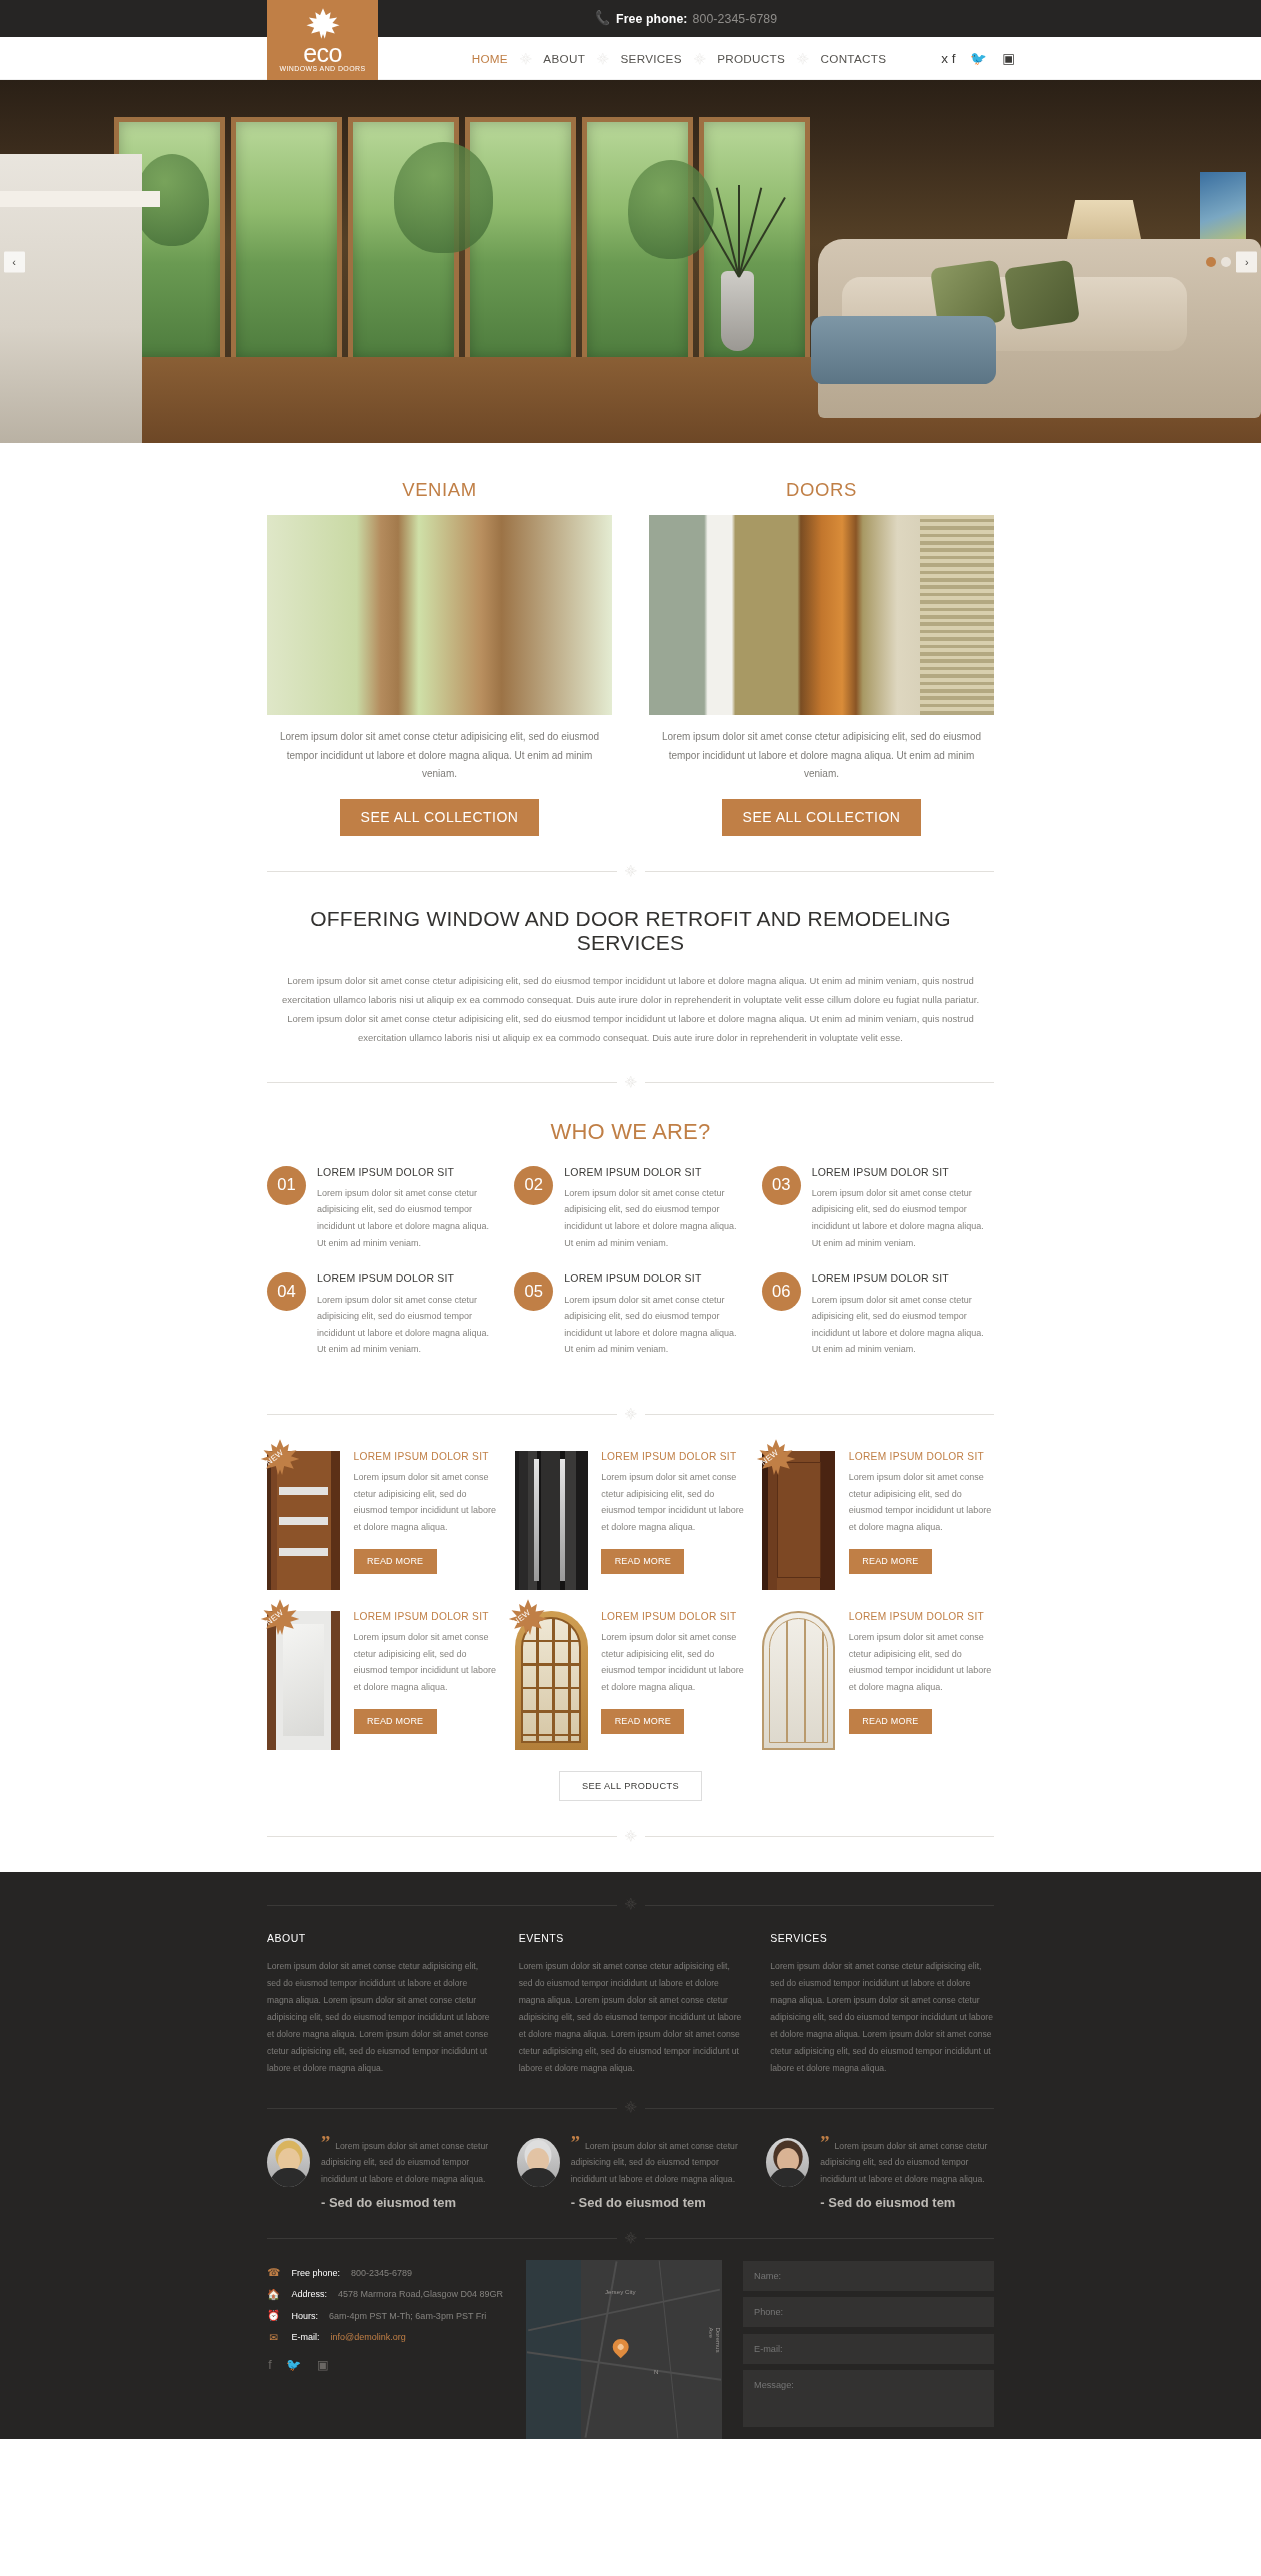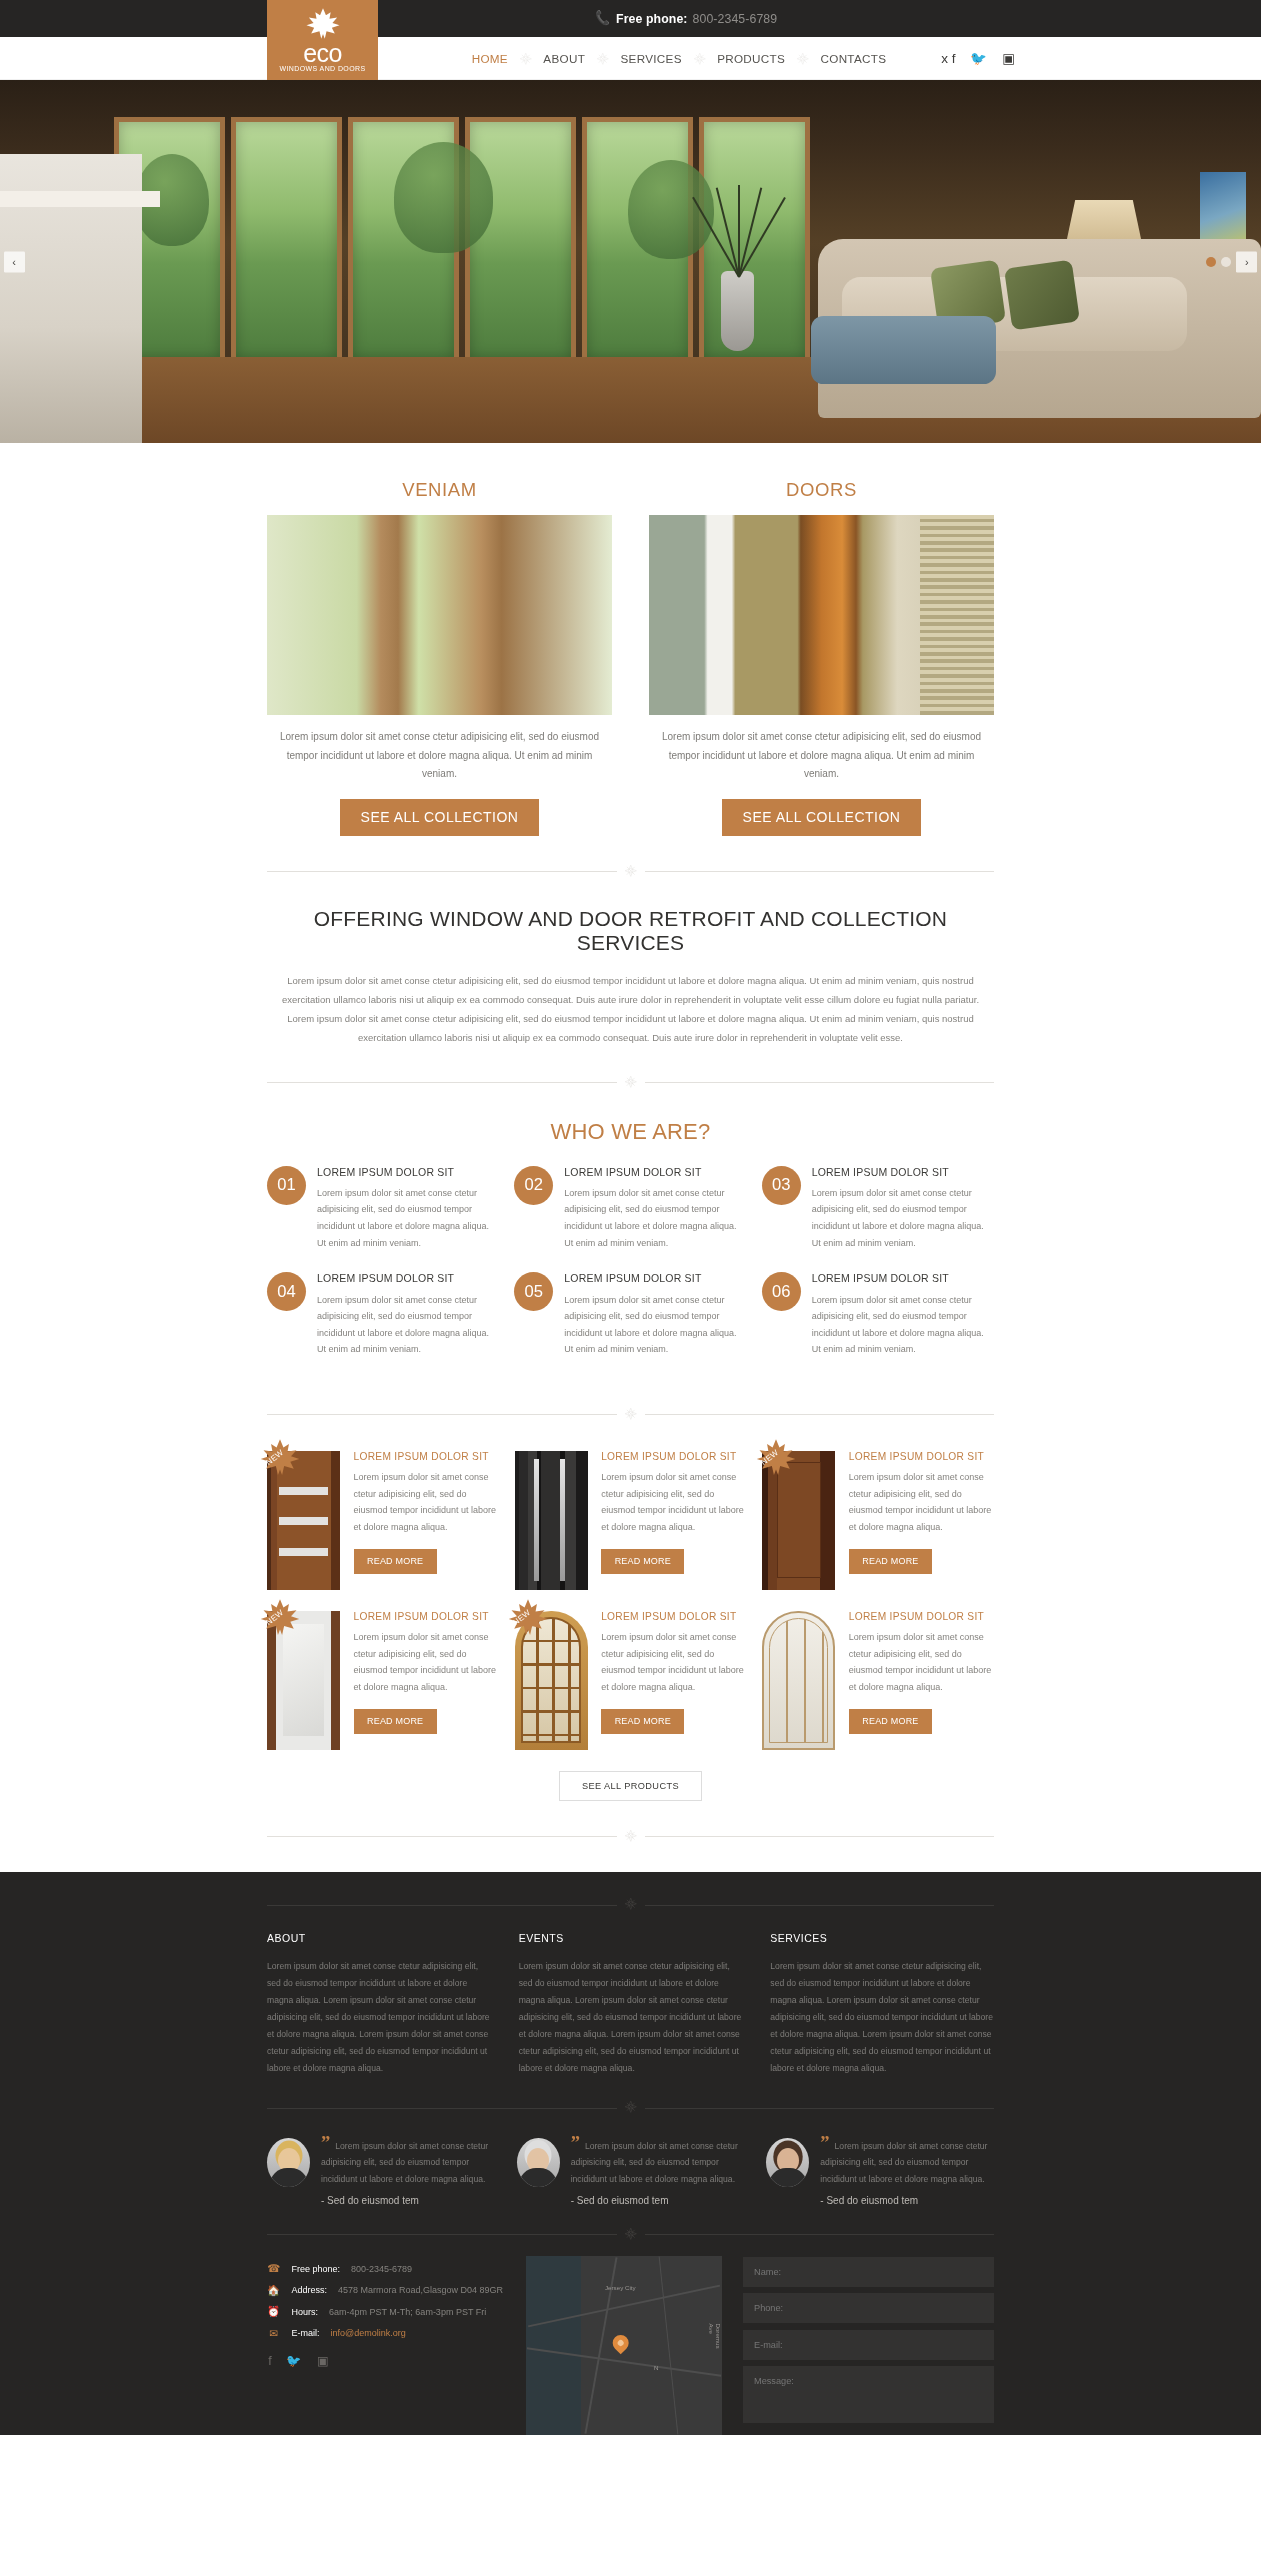--- a/index.html
+++ b/index.html
@@ -254,21 +254,21 @@
   .avatar .head { position:absolute; left:50%; top:20%; transform:translateX(-50%);
     width: 22px; height: 25px; border-radius: 50%; }
   .avatar .body { position:absolute; left:50%; bottom:0; transform:translateX(-50%);
     width: 38px; height: 18.5px; border-radius: 17px 17px 0 0; background:#2b2b2b; }
   .a1 .head { background:#e8c79a; box-shadow: 0 -5px 0 2.5px #d9b45f; }
   .a2 .head { background:#e2c3a4; box-shadow: 0 -5.5px 0 2.5px #dedede; }
   .a3 .head { background:#d9b394; box-shadow: 0 -3.7px 0 3.7px #4a3426; }
   .quote-icon { color: #c07f46; font-size: 18.5px; line-height: 11px; float: left; margin-right: 5px; font-family: "Liberation Serif", serif; font-weight: 700; }
   .testi-body { flex: 1; }
   .testi-text { font-size: 8.6px; line-height: 16.6px; color: #7e7c79; }
-  .testi-author { margin-top: 7.4px; font-size: 10px; color: #bdbab5; }
+  .testi-author { margin-top: 7.4px; font-size: 13px; color: #bdbab5; font-weight: bold; }
 
   .contact-row { display: flex; gap: 21px; padding-top: 2.5px; align-items: flex-start; }
   .cinfo { flex: 0 0 238px; padding-top: 7.4px; }
   .cline { display: flex; align-items: center; gap: 11px; margin-bottom: 11px; font-size: 9px; }
   .cline .ic { width: 13.5px; color: #c07f46; font-size: 10.5px; text-align: center; line-height: 1; }
   .cline .lbl { color: #fff; }
   .cline .val { color: #85837f; }
   .cline .val.link { color: #c07f46; cursor: pointer; }
   .fsocial { display: flex; gap: 15px; margin-top: 16px; margin-left: 1.2px; }
   .fsocial span { color: #6a6764; font-size: 12.3px; cursor: pointer; }
@@ -422,21 +422,21 @@
             <g stroke="#c9c5be" stroke-width="1" fill="none">
               <path d="M12 2 L16 12 L12 22 L8 12 Z"></path>
               <path d="M2 12 L12 8 L22 12 L12 16 Z"></path>
               <path d="M5 5 L19 19 M19 5 L5 19"></path>
             </g>
           </svg></div>
       <div class="line"></div>
     </div>
 
     <div>
-      <h1 class="section-h1">OFFERING WINDOW AND DOOR RETROFIT AND COLLECTION SERVICES</h1>
+      <h1 class="section-h1">OFFERING WINDOW AND DOOR RETROFIT AND REMODELING SERVICES</h1>
       <p class="lead">Lorem ipsum dolor sit amet conse ctetur adipisicing elit, sed do eiusmod tempor incididunt ut labore et dolore magna aliqua. Ut enim ad minim veniam, quis nostrud exercitation ullamco laboris nisi ut aliquip ex ea commodo consequat. Duis aute irure dolor in reprehenderit in voluptate velit esse cillum dolore eu fugiat nulla pariatur. Lorem ipsum dolor sit amet conse ctetur adipisicing elit, sed do eiusmod tempor incididunt ut labore et dolore magna aliqua. Ut enim ad minim veniam, quis nostrud exercitation ullamco laboris nisi ut aliquip ex ea commodo consequat. Duis aute irure dolor in reprehenderit in voluptate velit esse.</p>
     </div>
 
     <div class="divider">
       <div class="line"></div>
       <div class="orn"><svg viewBox="0 0 24 24">
             <g stroke="#c9c5be" stroke-width="1" fill="none">
               <path d="M12 2 L16 12 L12 22 L8 12 Z"></path>
               <path d="M2 12 L12 8 L22 12 L12 16 Z"></path>
               <path d="M5 5 L19 19 M19 5 L5 19"></path>

